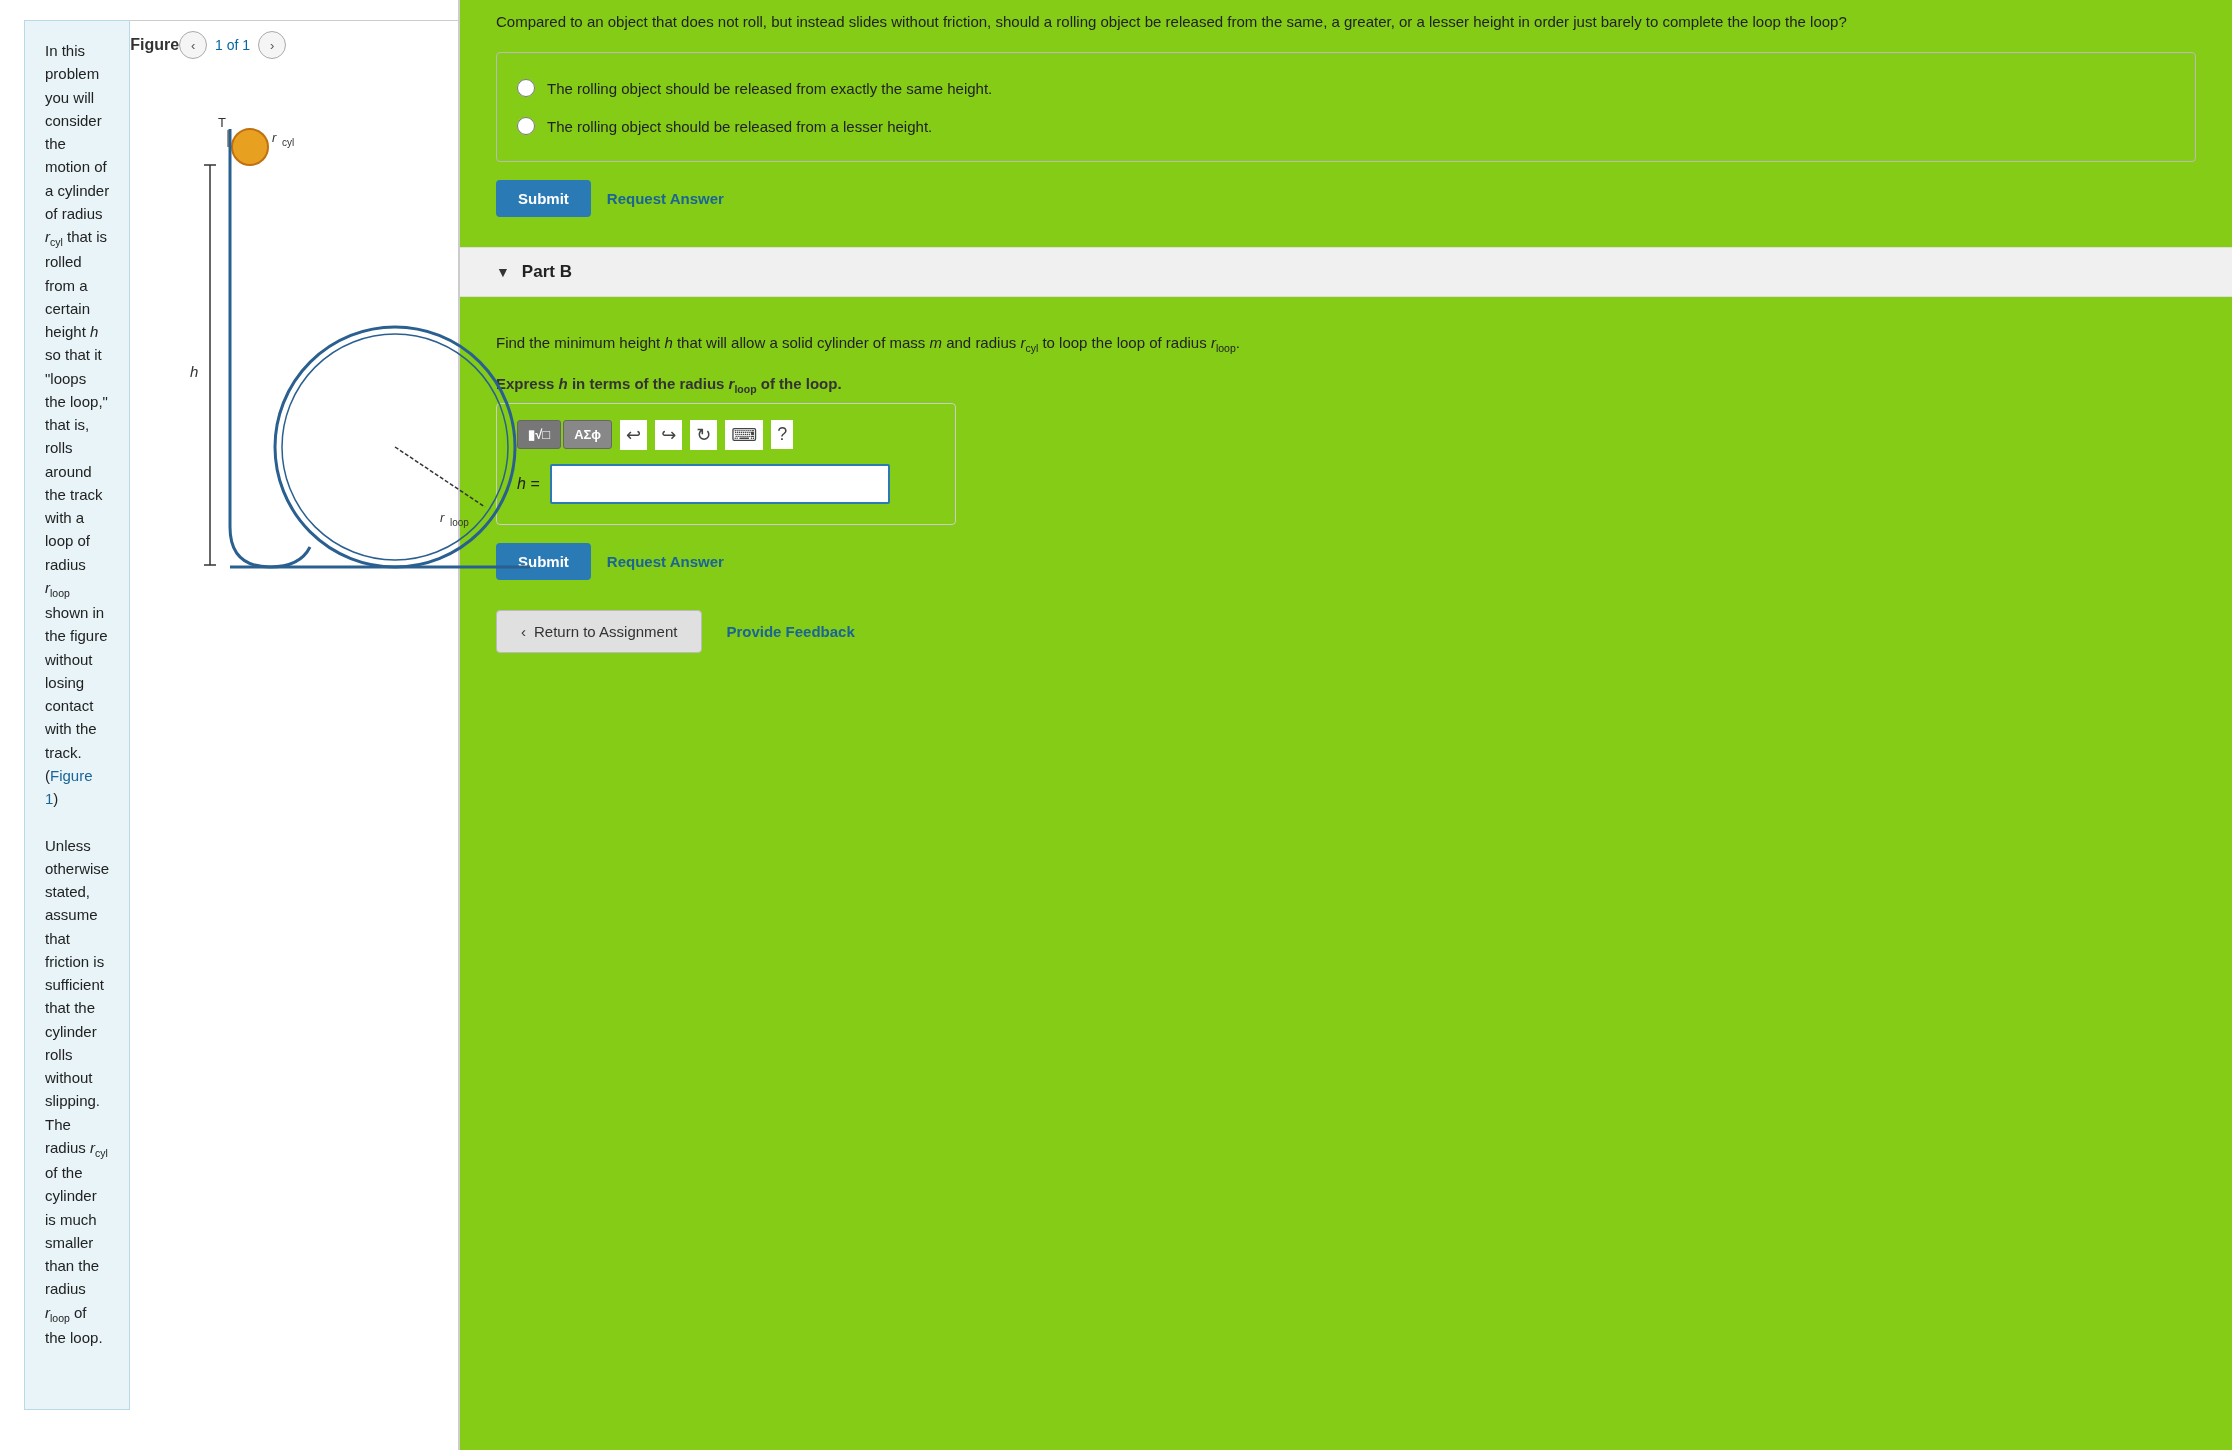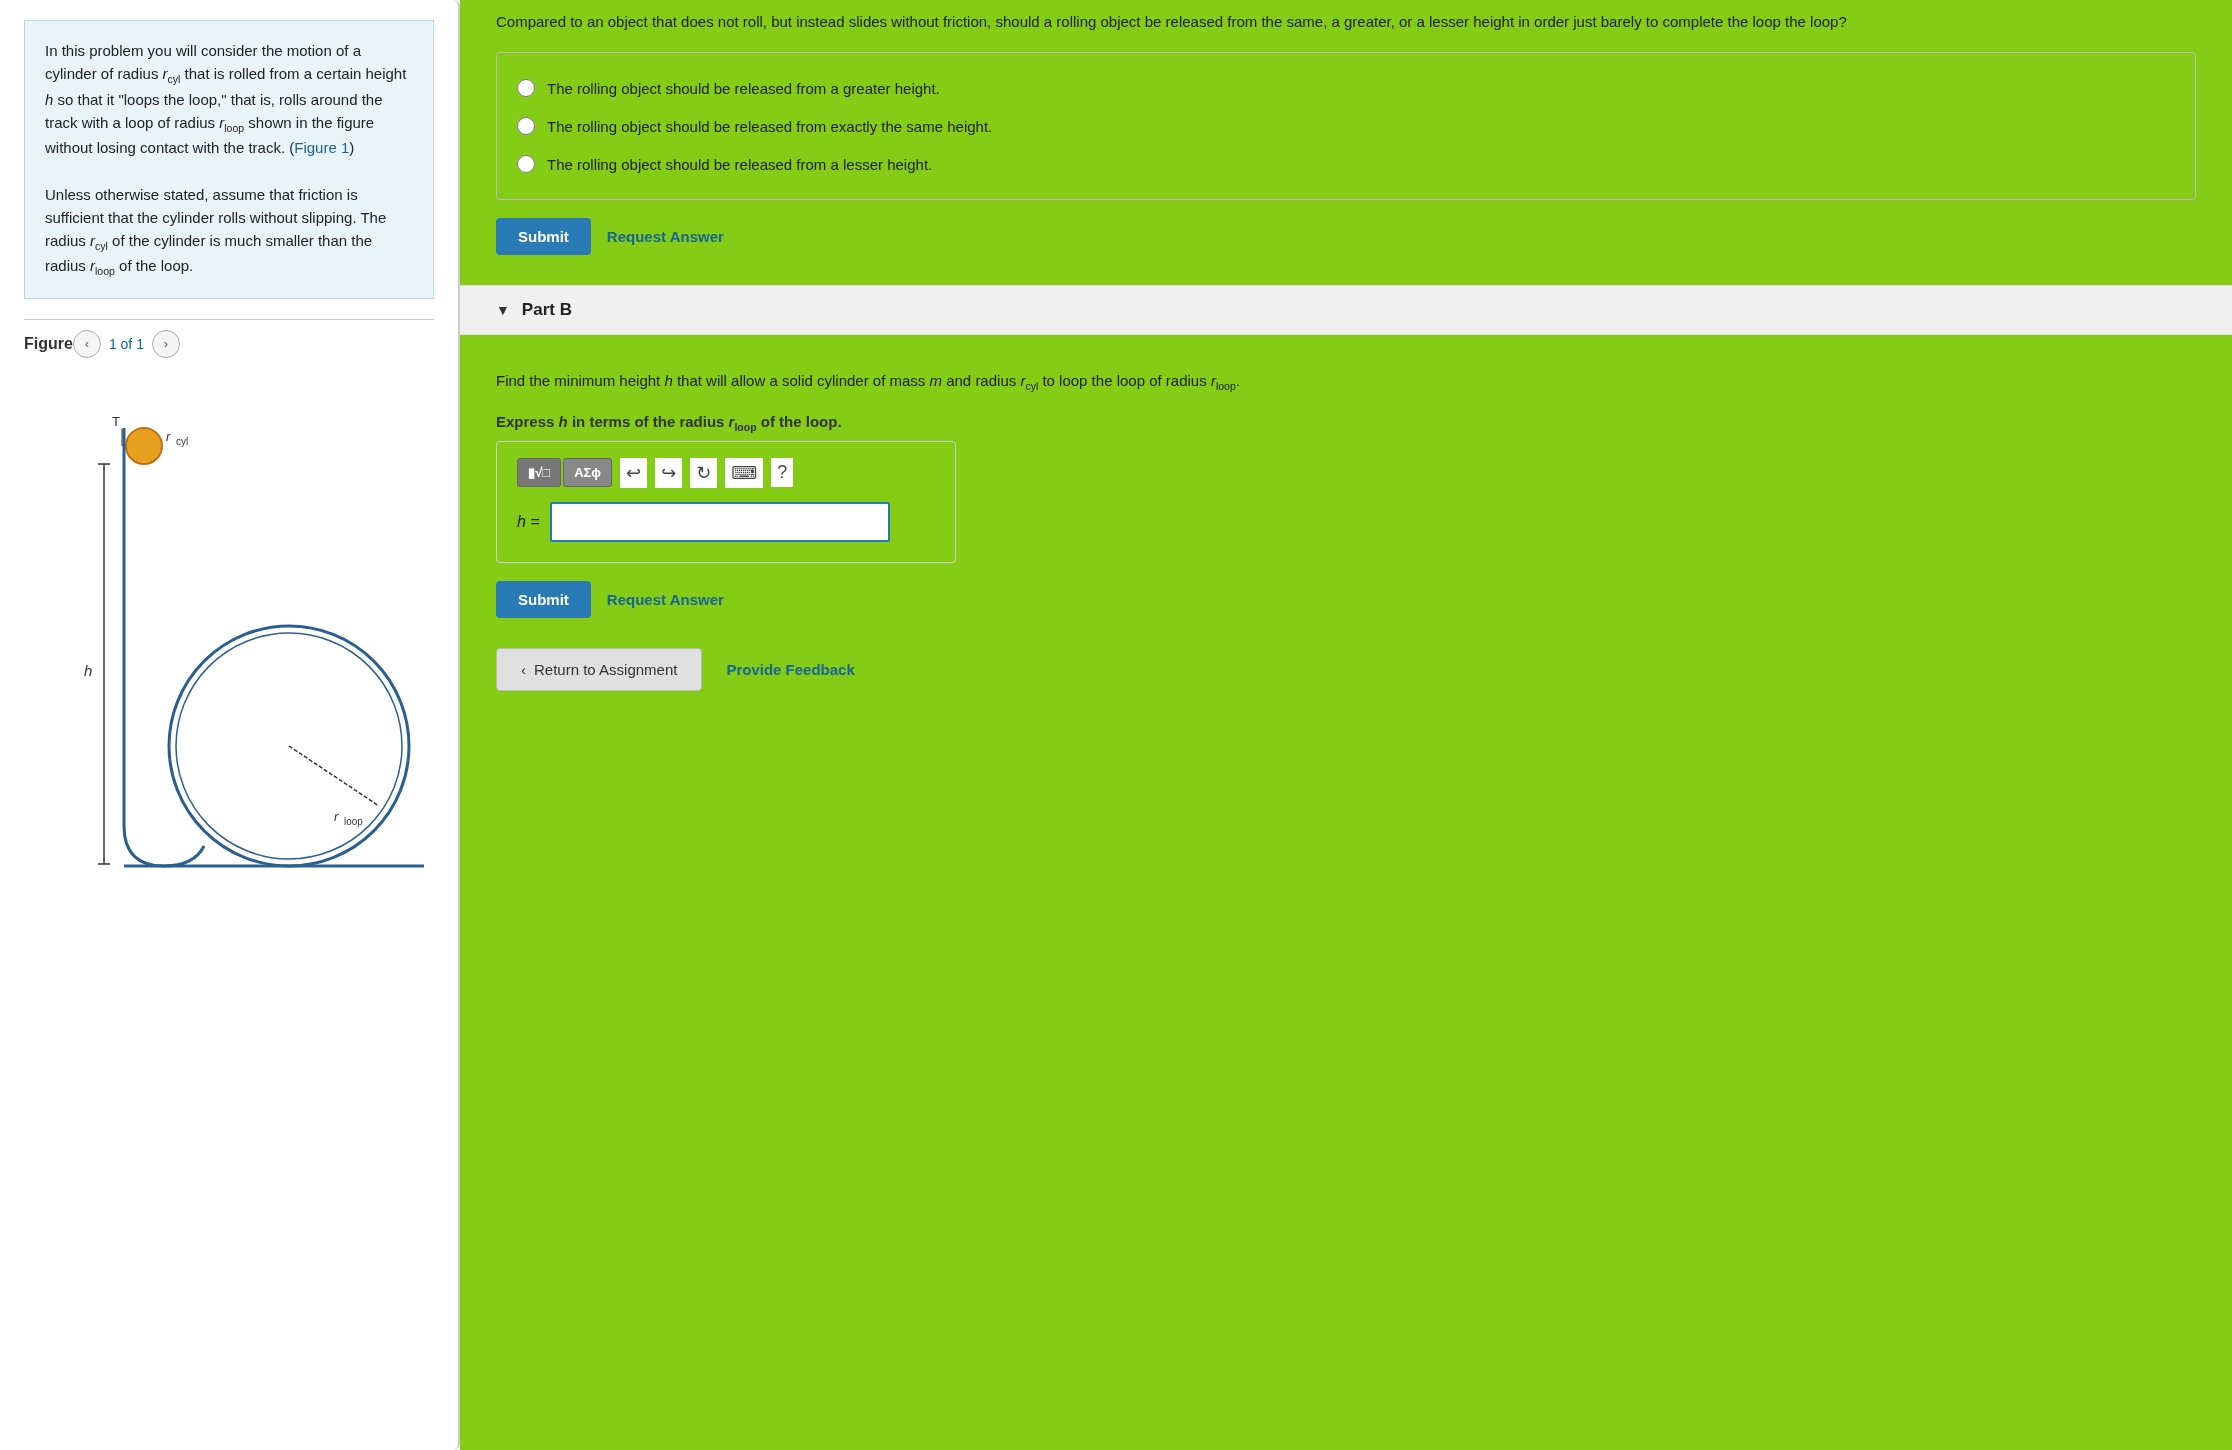--- a/index.html
+++ b/index.html
@@ -18,22 +18,20 @@
       height: 100%;
     }
     
     .left-panel {
       width: 460px;
       min-width: 460px;
       background: #fff;
       border-right: 2px solid #ccc;
       padding: 20px 24px;
       display: flex;
-      flex-direction: column;
-      border-radius: 7px;
     }
     .problem-text {
       background: #e8f4f8;
       border: 1px solid #b8d9e8;
       padding: 18px 20px;
       font-size: 15px;
       line-height: 1.55;
       color: #222;
       margin-bottom: 20px;
     }
@@ -320,24 +318,20 @@
     </div>
   </div>
 
   <div class="right-panel">
 
     <div class="part-section">
       <p class="question-text">
         Compared to an object that does not roll, but instead slides without friction, should a rolling object be released from the same, a greater, or a lesser height in order just barely to complete the loop the loop?
       </p>
       <div class="options-box">
-        <label class="option-row">
-          <input type="radio" name="parta" value="0" style="">
-          <span>The rolling object should be released from a greater height.</span>
-        </label>
         <label class="option-row">
           <input type="radio" name="parta" value="2" style="">
           <span>The rolling object should be released from exactly the same height.</span>
         </label>
         <label class="option-row">
           <input type="radio" name="parta" value="1" style="">
           <span>The rolling object should be released from a lesser height.</span>
         </label>
       </div>
       <div class="action-row">

